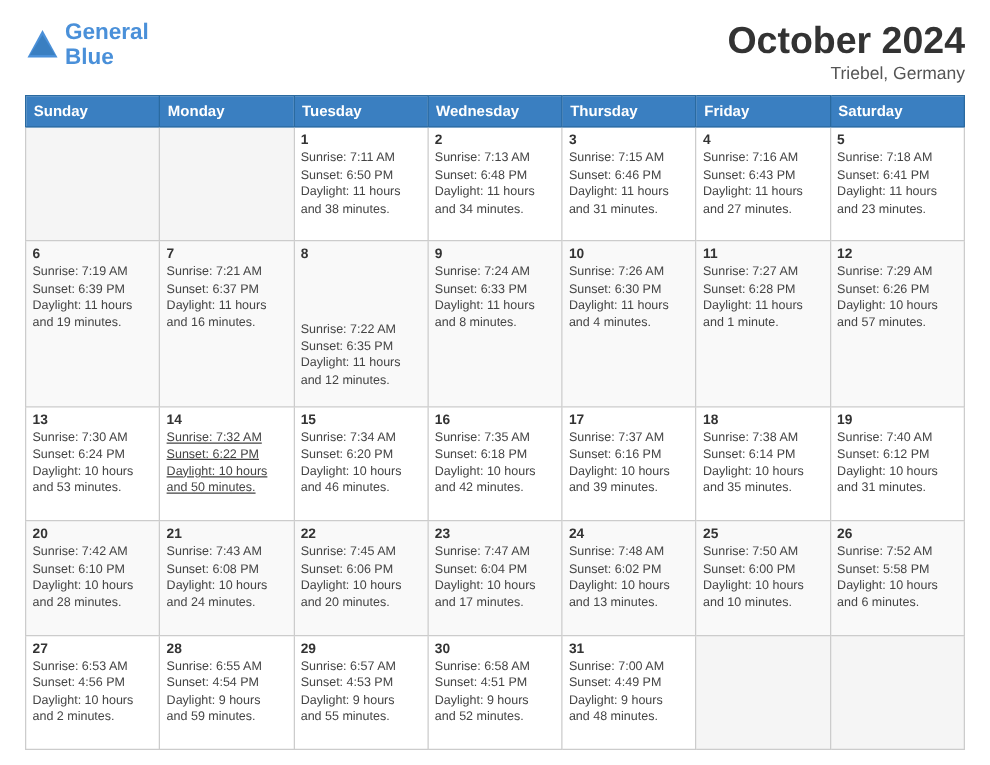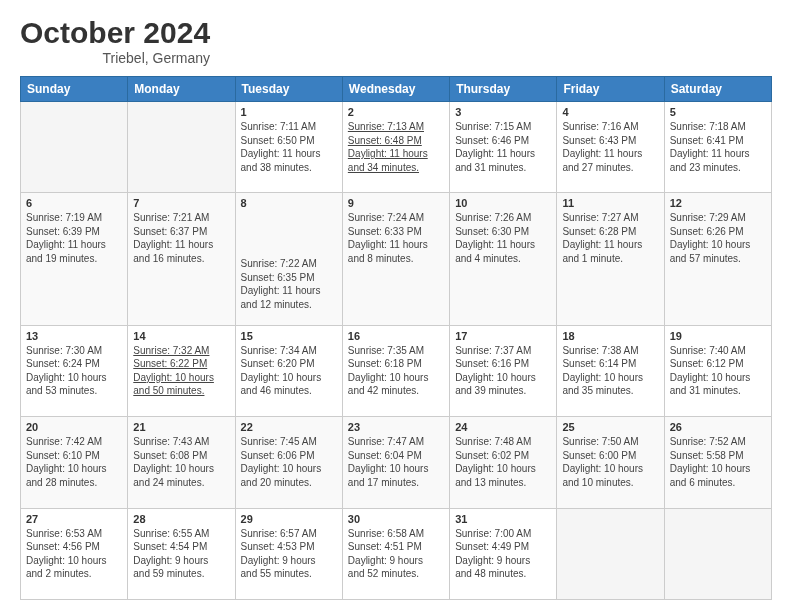--- a/index.html
+++ b/index.html
@@ -97,20 +97,30 @@
     }
     .row-even td:not(.empty) {
       background: #f0f4fa;
     }
   </style>
 </head>
 <body>
 
 <div class="page">
   <div class="header">
+    <div class="logo">
+      <svg class="logo-icon" viewBox="0 0 28 28">
+        <polygon points="14,2 26,24 2,24" fill="#4a90d9"></polygon>
+        <polygon points="14,6 24,22 4,22" fill="#3a7fc1"></polygon>
+      </svg>
+      <div class="logo-text">
+        <div><span>General</span></div>
+        <div><span style="color:#4a90d9">Blue</span></div>
+      </div>
+    </div>
     <div class="title-block">
       <div class="main-title">October 2024</div>
       <div class="subtitle">Triebel, Germany</div>
     </div>
   </div>
 
   <table class="calendar">
     <thead>
       <tr>
       <th>Sunday</th>
@@ -128,21 +138,21 @@
           <td class="empty"></td>
           <td>
             <div class="cell-day">1</div>
             <div class="cell-info" style="white-space: pre-line;">Sunrise: 7:11 AM
 Sunset: 6:50 PM
 Daylight: 11 hours
 and 38 minutes.</div>
           </td>
           <td>
             <div class="cell-day">2</div>
-            <div class="cell-info" style="white-space: pre-line; text-decoration: underline;">Sunrise: 7:13 AM
+            <div class="cell-info" style="white-space: pre-line;">Sunrise: 7:13 AM
 Sunset: 6:48 PM
 Daylight: 11 hours
 and 34 minutes.</div>
           </td>
           <td>
             <div class="cell-day">3</div>
             <div class="cell-info" style="white-space: pre-line;">Sunrise: 7:15 AM
 Sunset: 6:46 PM
 Daylight: 11 hours
 and 31 minutes.</div>

